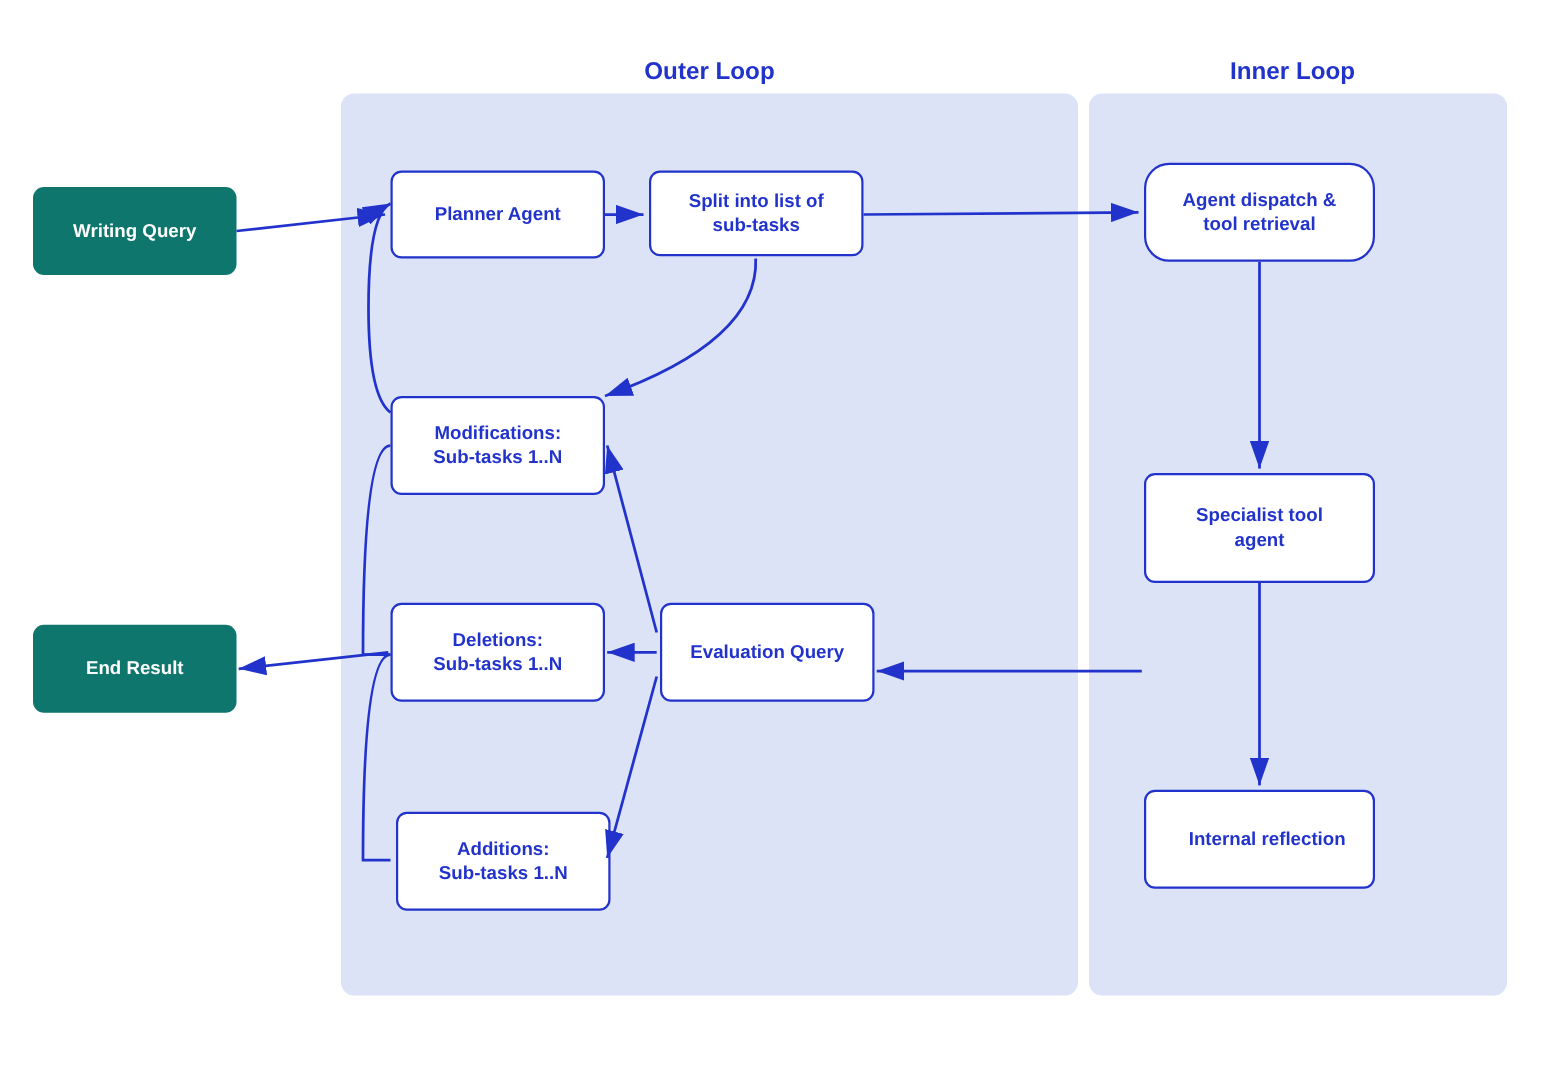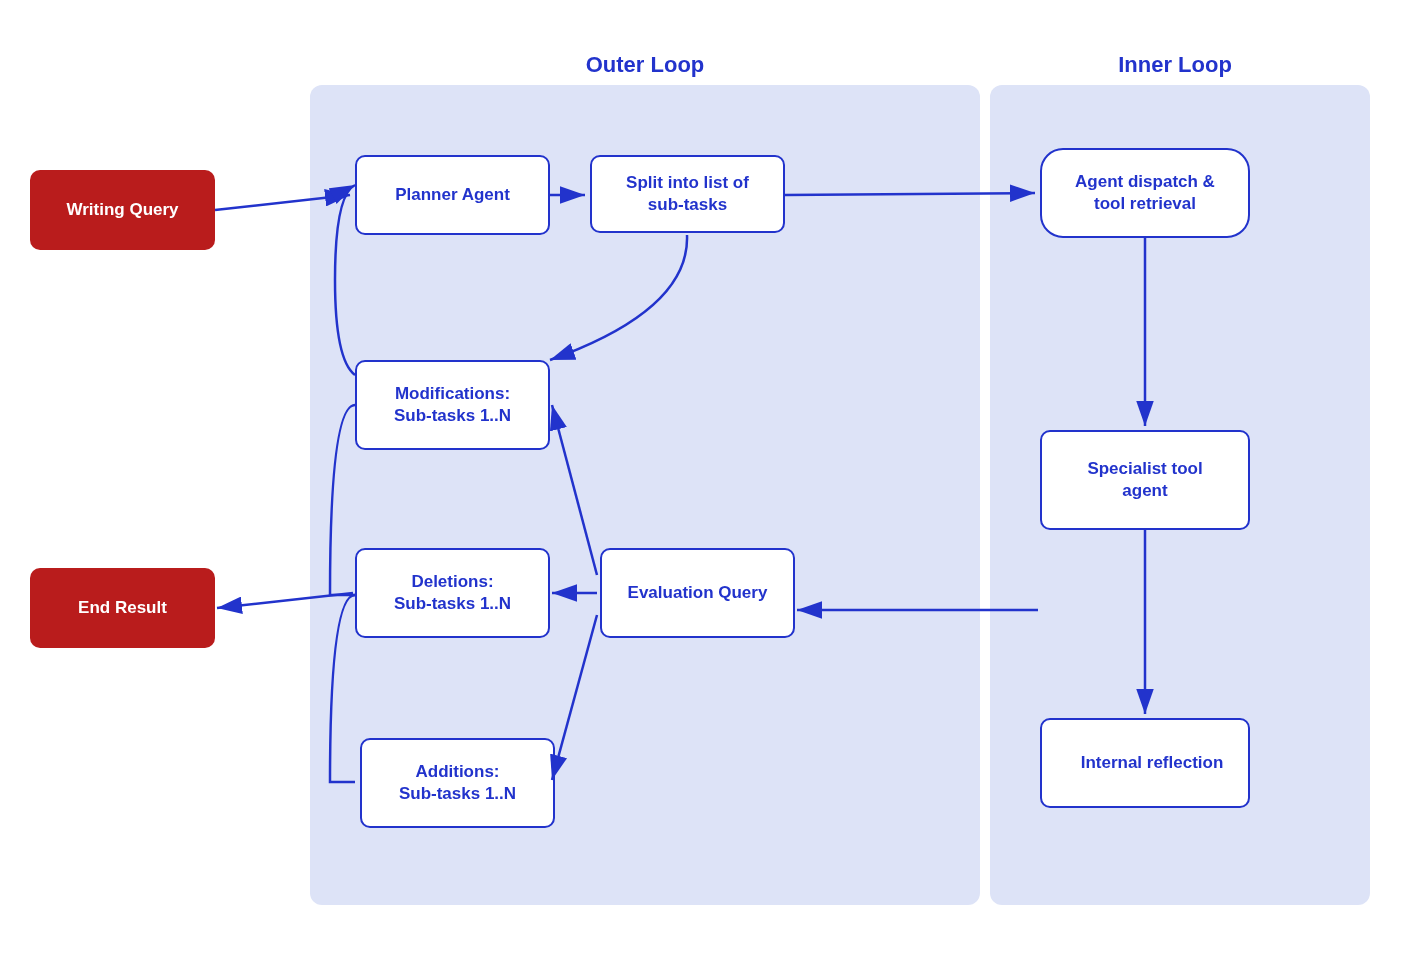--- a/index.html
+++ b/index.html
@@ -75,21 +75,21 @@
       justify-content: center;
       text-align: center;
       font-weight: 700;
       font-size: 17px;
       color: #2233cc;
       line-height: 1.3;
       padding: 10px 14px;
     }
 
     .node-filled {
-      background: #b91c1c;
+      background: #0f766e;
       color: #ffffff;
       border-radius: 10px;
       border: none;
     }
 
     
     #node-writing-query {
       left: 30px; top: 170px;
       width: 185px; height: 80px;
     }

